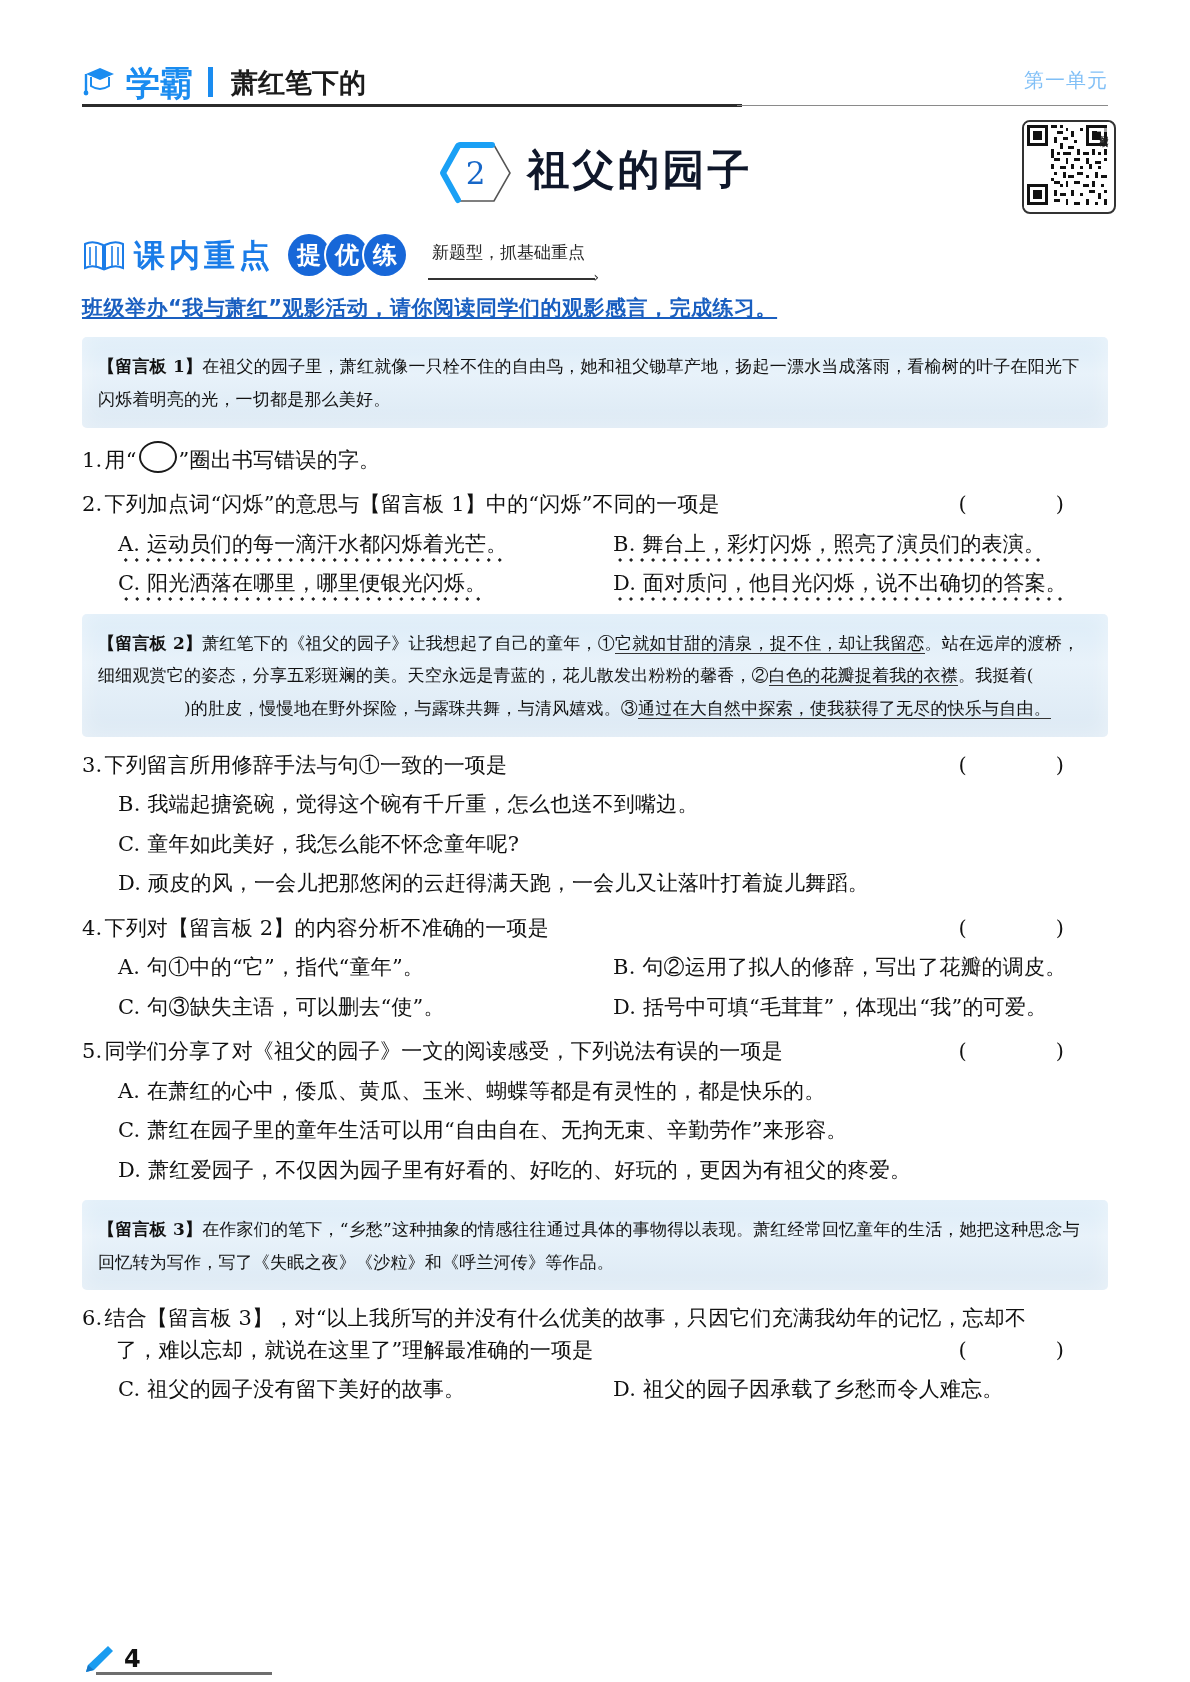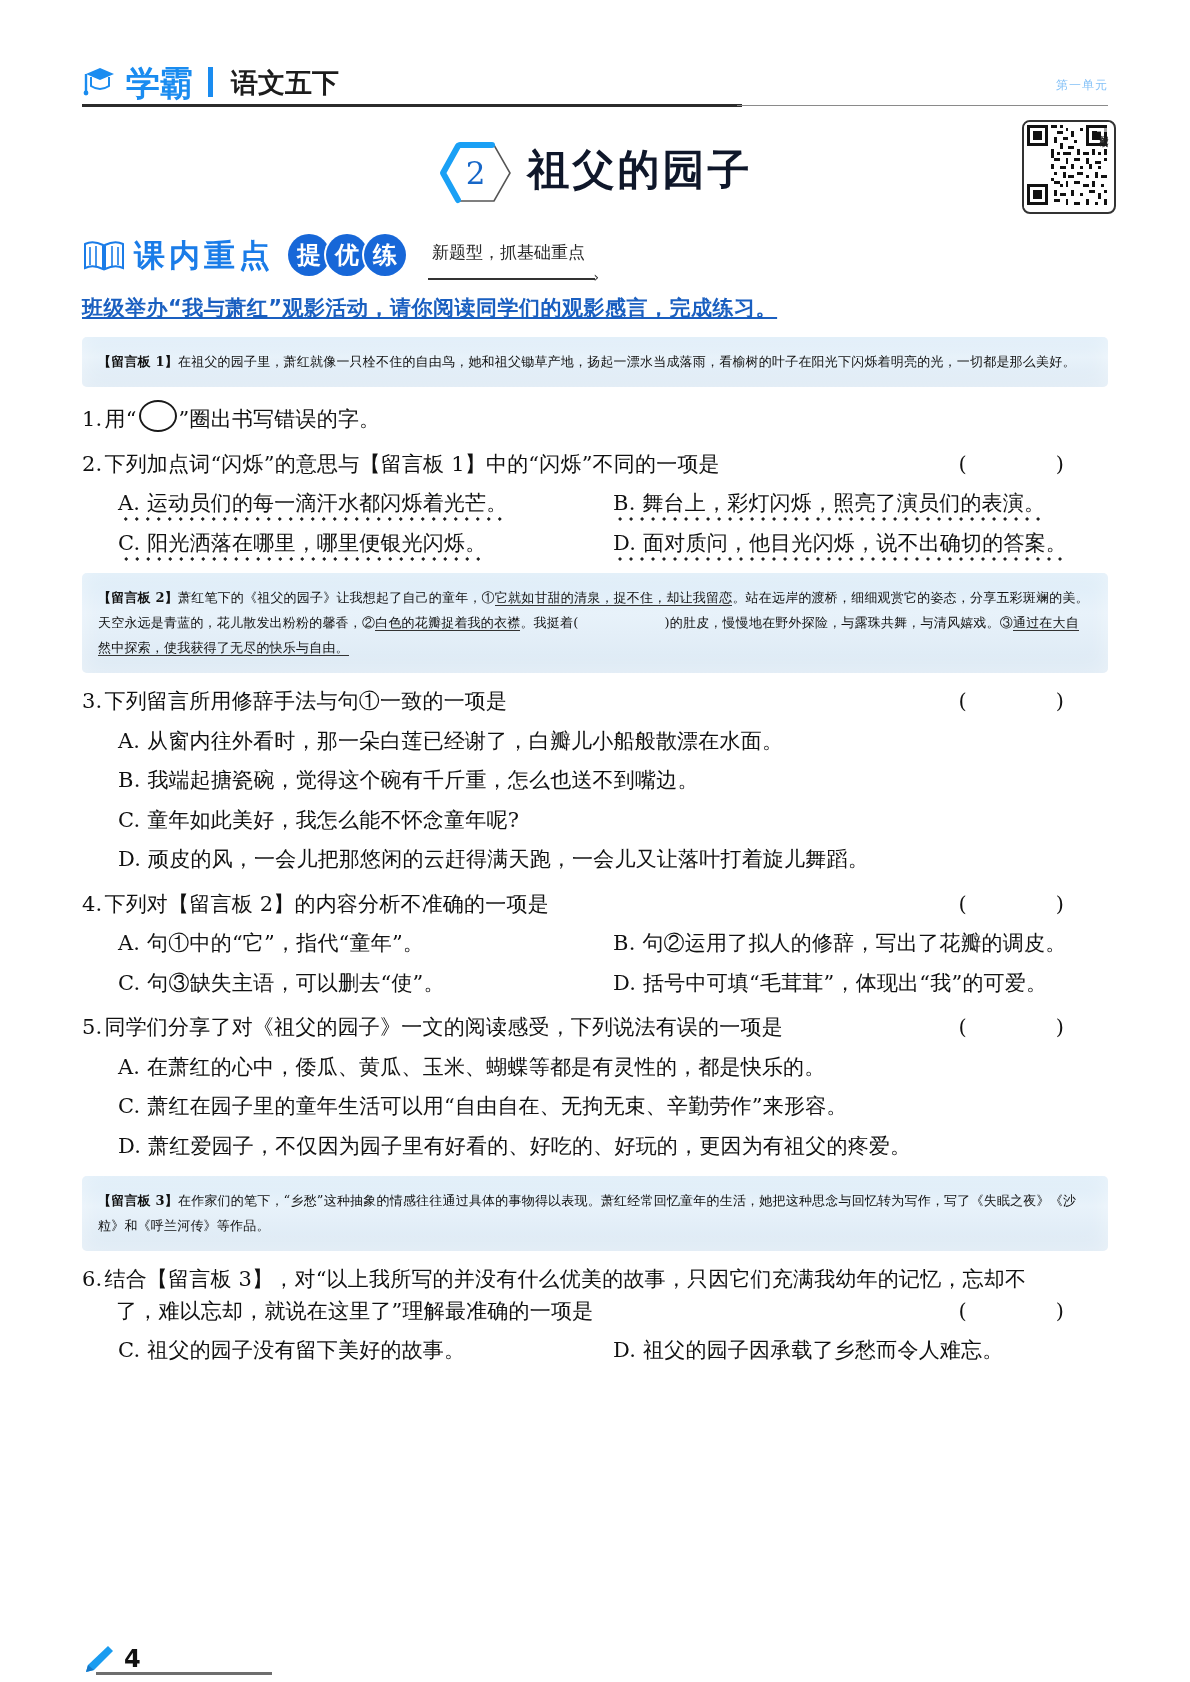--- a/index.html
+++ b/index.html
@@ -61,21 +61,21 @@
     font-family: "DejaVu Sans", "Liberation Sans", sans-serif;
     font-size: 27px;
     font-weight: bold;
     color: #1c1c1c;
     line-height: 1;
     margin-bottom: 2px;
   }
   .header-right {
     margin-left: auto;
     font-family: "DejaVu Sans", "Liberation Sans", sans-serif;
-    font-size: 12px;
+    font-size: 20px;
     color: #1a8cf0;
     opacity: .55;
     margin-bottom: 6px;
     letter-spacing: 1px;
   }
   .header-rule {
     position: relative;
     height: 4px;
     margin-top: 4px;
   }
@@ -222,21 +222,21 @@
     text-decoration: underline;
   }
 
   
   .board {
     margin-top: 14px;
     background: linear-gradient(180deg, #dcecf8 0%, #e8f2fa 40%, #dce9f4 100%);
     border-radius: 5px;
     padding: 13px 16px 12px 16px;
     font-family: "DejaVu Serif", "Liberation Serif", serif;
-    font-size: 13px;
+    font-size: 17px;
     line-height: 1.92;
     color: #111;
     letter-spacing: .2px;
     position: relative;
     box-shadow: inset 0 0 22px rgba(255,255,255,.45);
   }
   .board b { font-weight: bold; }
   .board .u { border-bottom: 1.5px solid #333; }
   .board .gap { display: inline-block; width: 86px; }
 
@@ -332,21 +332,21 @@
   <div class="header">
     <div class="brand">
       <svg class="cap-icon" viewBox="0 0 34 30">
         <path d="M4 8 L18 2 L32 8 L18 14 Z" fill="#1a8cf0"></path>
         <path d="M4 8 L4 26" stroke="#1a8cf0" stroke-width="2.4" fill="none"></path>
         <circle cx="4" cy="27" r="2.4" fill="#1a8cf0"></circle>
         <path d="M9 11 L9 20 Q18 26 27 20 L27 11" fill="none" stroke="#1a8cf0" stroke-width="2"></path>
       </svg>
       <div class="brand-name">学霸</div>
       <div class="brand-bar"></div>
-      <div class="brand-sub">语文五下</div>
+      <div class="brand-sub">萧红笔下的</div>
     </div>
     <div class="header-right">第一单元</div>
   </div>
   <div class="header-rule">
     <div class="thick"></div>
     <div class="thin"></div>
   </div>
 
   <div class="title-row">
     <div class="hexbadge">
@@ -495,21 +495,20 @@
     <b>【留言板 2】</b><span>萧红笔下的《祖父的园子》让我想起了自己的童年，</span><span>①</span><span class="u">它就如甘甜的清泉，捉不住，却让我留恋</span><span>。站在远岸的渡桥，细细观赏它的姿态，分享五彩斑斓的美。天空永远是青蓝的，花儿散发出粉粉的馨香，</span><span>②</span><span class="u">白色的花瓣捉着我的衣襟</span><span>。我挺着(</span><span class="gap"></span><span>)的肚皮，慢慢地在野外探险，与露珠共舞，与清风嬉戏。</span><span>③</span><span class="u">通过在大自然中探索，使我获得了无尽的快乐与自由。</span>
   </div>
 
   <div class="q">
     <div class="q-stem">
       <span class="q-num">3.</span>
       <span class="q-text">下列留言所用修辞手法与句①一致的一项是</span>
       <span class="q-paren">(　)</span>
     </div>
     <div class="opts">
-      <div class="opt-full">A. 从窗内往外看时，那一朵白莲已经谢了，白瓣儿小船般散漂在水面。</div>
       <div class="opt-full">B. 我端起搪瓷碗，觉得这个碗有千斤重，怎么也送不到嘴边。</div>
       <div class="opt-full">C. 童年如此美好，我怎么能不怀念童年呢?</div>
       <div class="opt-full">D. 顽皮的风，一会儿把那悠闲的云赶得满天跑，一会儿又让落叶打着旋儿舞蹈。</div>
     </div>
   </div>
 
   <div class="q">
     <div class="q-stem">
       <span class="q-num">4.</span>
       <span class="q-text">下列对【留言板 2】的内容分析不准确的一项是</span>

